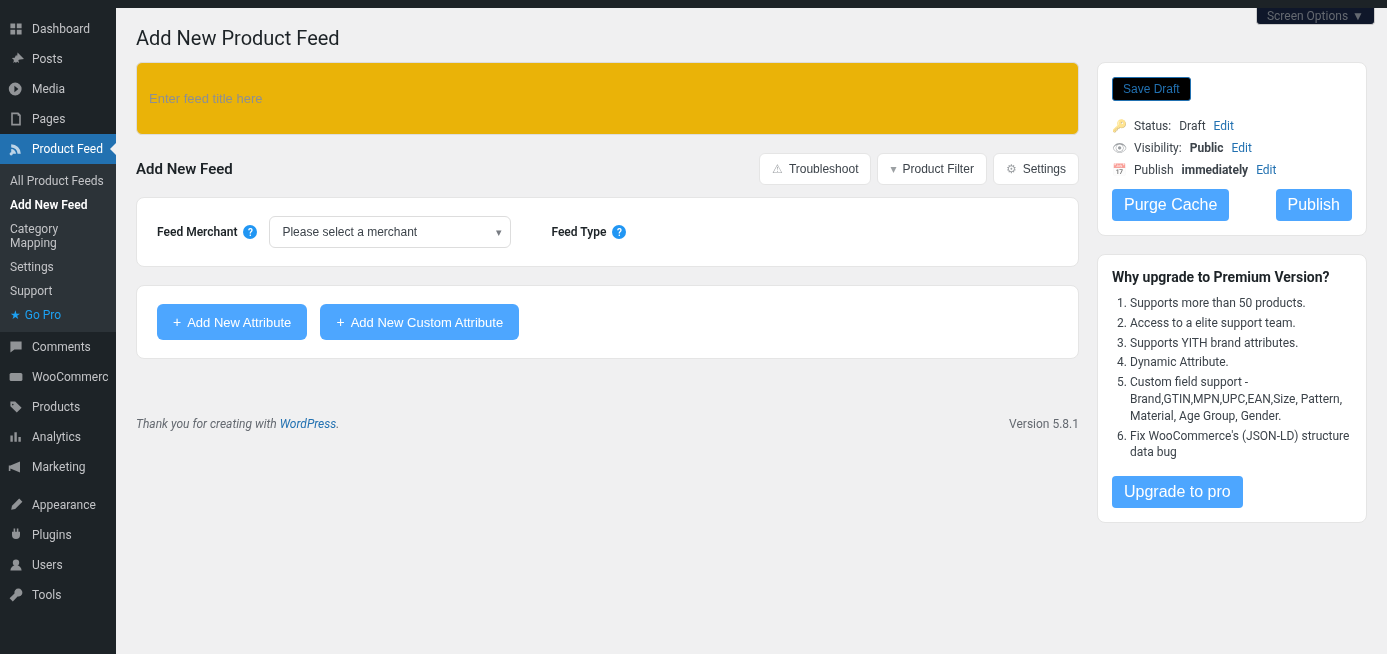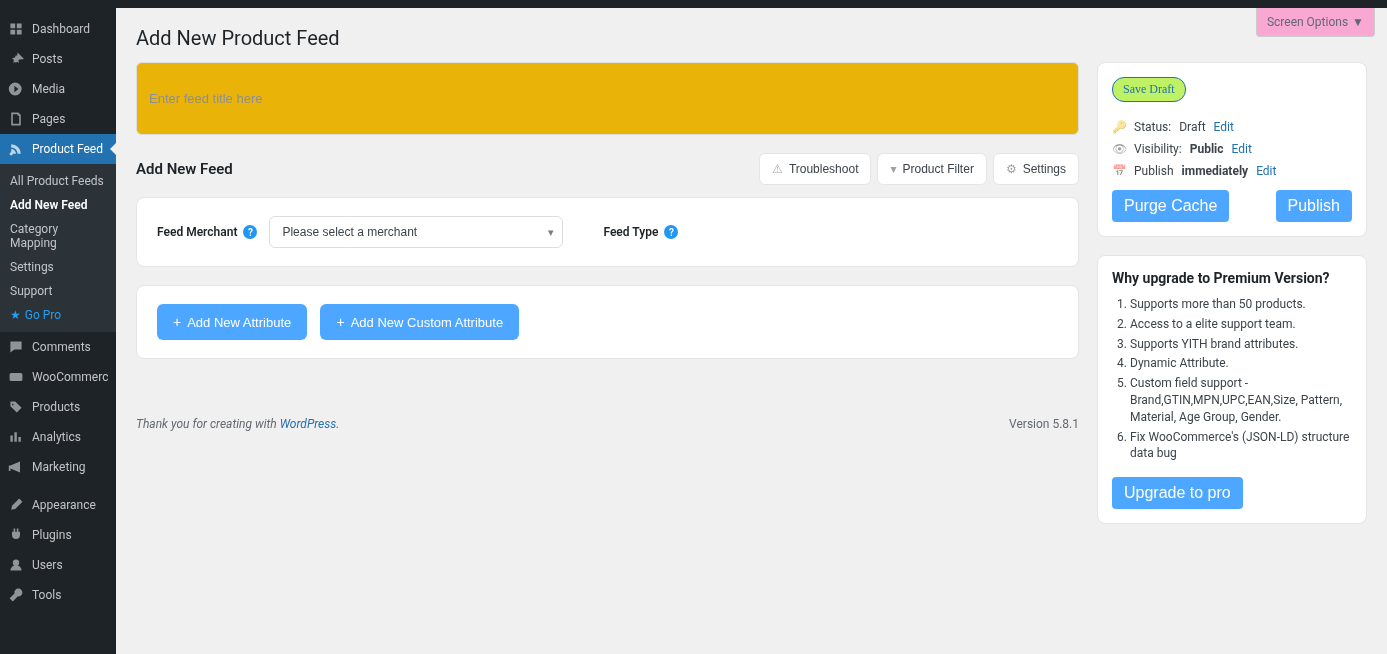--- a/index.html
+++ b/index.html
@@ -19,21 +19,21 @@
     .menu-item .mi-label { white-space: nowrap; overflow: hidden; }
     .menu-icon { width: 16px; height: 16px; display: flex; align-items: center; justify-content: center; flex-shrink: 0; opacity: 0.7; }
     .submenu { background: #2c3338; padding: 5px 0; }
     .submenu-item { padding: 5px 10px; color: #c3c4c7; cursor: pointer; font-size: 12px; }
     .submenu-item.current { color: #fff; font-weight: 600; }
     .submenu-item.pro { color: #1da1f2; display: flex; align-items: center; gap: 4px; }
     .star { color: #1da1f2; }
     
     
     .content { flex: 1; padding: 10px 20px; display: flex; flex-direction: column; position: relative; }
-    .screen-options { position: absolute; right: 12px; top: 0; background: #f9a8d4; border: 1px solid #ccc; border-top: none; padding: 7px 10px; font-size: 12px; color: #646970; cursor: pointer; display: flex; align-items: center; gap: 4px; border-radius: 0 0 4px 4px; }
+    .screen-options { position: absolute; right: 12px; top: 0; background: #0f172a; border: 1px solid #ccc; border-top: none; padding: 1px 10px; font-size: 12px; color: #646970; cursor: pointer; display: flex; align-items: center; gap: 4px; border-radius: 0 0 4px 4px; }
     .page-title { font-size: 20px; font-weight: 400; color: #1d2327; margin: 8px 0 12px; }
     
     .columns { display: flex; gap: 18px; flex: 1; }
     .main-col { flex: 1; min-width: 0; }
     .side-col { width: 270px; flex-shrink: 0; }
     
     .title-input { width: 100%; padding: 28px 12px; border: 1px solid #ddd; border-radius: 6px; font-size: 13px; background: #eab308; outline: none; }
     .title-input::placeholder { color: #8c8f94; }
     
     .section-head { display: flex; align-items: center; justify-content: space-between; margin: 18px 0 12px; }
@@ -43,29 +43,29 @@
     .head-btn .hi { opacity: 0.5; }
     
     .panel { background: #fff; border: 1px solid #e5e5e5; border-radius: 8px; padding: 18px 20px; margin-bottom: 18px; }
     .row { display: flex; align-items: center; gap: 40px; }
     .field { display: flex; align-items: center; gap: 12px; }
     .flabel { font-size: 12px; font-weight: 600; color: #1d2327; display: flex; align-items: center; gap: 6px; }
     .help { width: 14px; height: 14px; border-radius: 50%; background: #2196f3; color: #fff; font-size: 10px; display: flex; align-items: center; justify-content: center; }
     .select { border: 1px solid #ddd; border-radius: 6px; padding: 8px 32px 8px 12px; font-size: 12px; color: #3c434a; background: #fff; appearance: none; cursor: pointer; position: relative; }
     .select-wrap { position: relative; display: inline-block; }
     .select-wrap::after { content: '▾'; position: absolute; right: 10px; top: 50%; transform: translateY(-50%); color: #787c82; pointer-events: none; font-size: 11px; }
-    .sel1 { width: 294px; }
+    .sel1 { width: 242px; }
     .sel2 { width: 160px; }
     
     .btn-blue { background: #4da6ff; color: #fff; border: none; border-radius: 6px; padding: 10px 16px; font-size: 13px; cursor: pointer; display: inline-flex; align-items: center; gap: 6px; }
     .plus { font-size: 14px; }
     
     
     .meta-box { background: #fff; border: 1px solid #e5e5e5; border-radius: 8px; padding: 14px; margin-bottom: 18px; }
-    .save-draft { border: 1px solid #2271b1; color: #2271b1; background: #bef264; padding: 4px 10px; border-radius: 12px; cursor: pointer; font-size: 12px; margin-bottom: 10px; display: inline-block; font-family: Liberation Serif, serif; }
+    .save-draft { border: 1px solid #2271b1; color: #2271b1; background: #000000; padding: 4px 10px; border-radius: 3px; cursor: pointer; font-size: 12px; margin-bottom: 10px; display: inline-block; }
     .pub-row { display: flex; align-items: center; gap: 8px; font-size: 12px; color: #3c434a; margin: 8px 0; }
     .pub-row .pi { width: 14px; opacity: 0.5; }
     .edit-link { color: #2271b1; cursor: pointer; }
     .pub-actions { display: flex; justify-content: space-between; margin-top: 12px; }
     .btn-blue-sm { background: #4da6ff; color: #fff; border: none; border-radius: 4px; padding: 7px 12px; font-size: 16px; cursor: pointer; }
     
     .upgrade-title { font-size: 14px; font-weight: 700; color: #1d2327; margin-bottom: 10px; }
     .upgrade-list { list-style: decimal; padding-left: 18px; font-size: 12px; color: #3c434a; }
     .upgrade-list li { margin-bottom: 3px; line-height: 1.4; }
     

